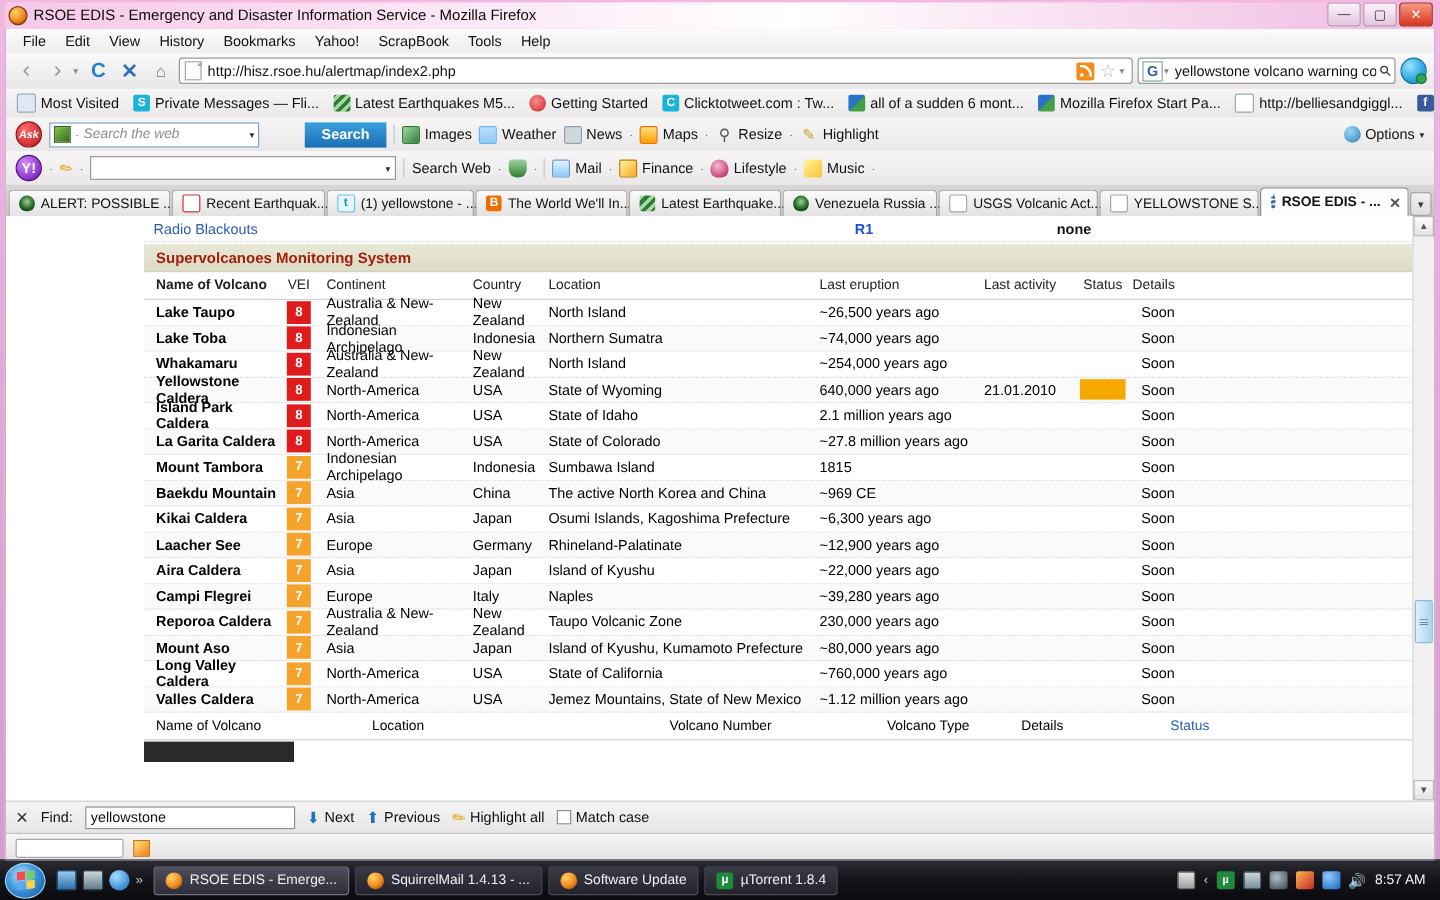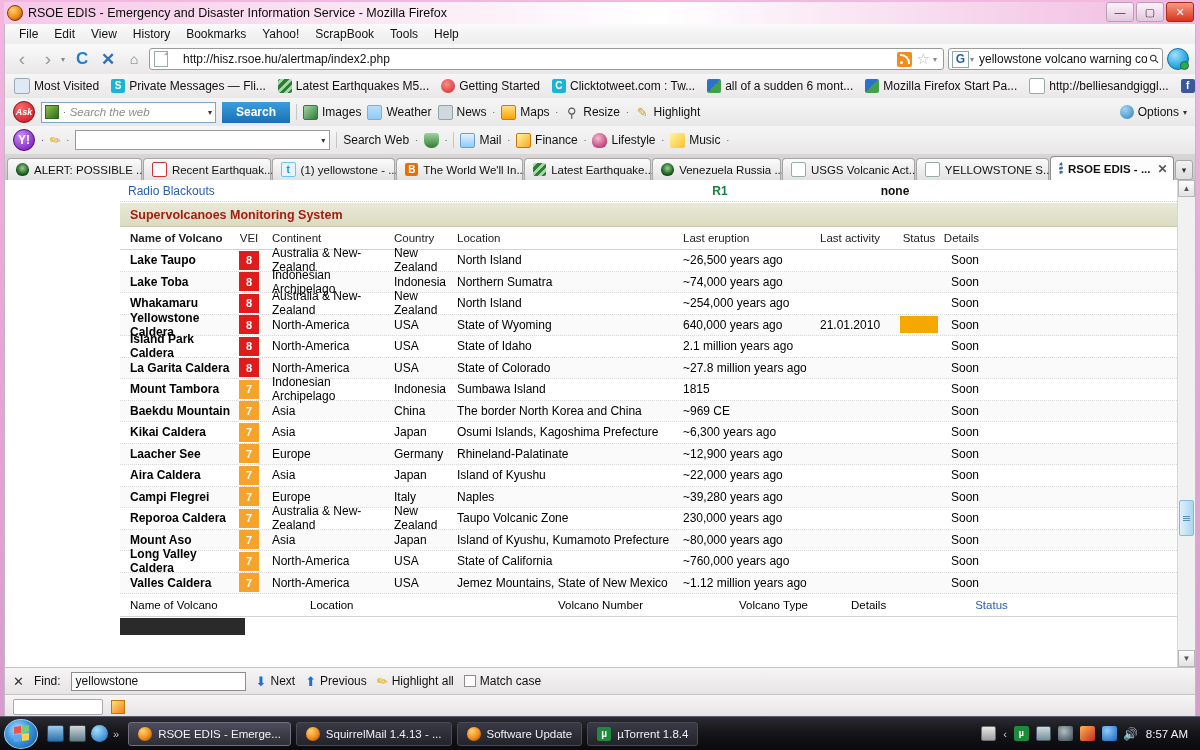--- a/index.html
+++ b/index.html
@@ -47,21 +47,21 @@
           background:linear-gradient(to bottom,#fafafa,#e9e7e7);}
   .navbtn{width:22px;height:22px;display:flex;align-items:center;justify-content:center;
           font-size:15px;color:#9a9a9a;}
   .navbtn.back{font-size:19px;}
   .navbtn.fwd{font-size:19px;}
   .navbtn.reload{color:#1f7fd0;font-weight:bold;font-size:17px;}
   .navbtn.stop{color:#2e6fc0;font-weight:bold;font-size:17px;}
   .navbtn.home{color:#6b7a8c;font-size:14px;}
   .navdrop{font-size:8px;color:#888;margin-left:-2px;margin-right:2px;}
   .urlbar{flex:1;height:22px;background:#fff;border:1px solid #9a9a9a;border-radius:3px;
-          display:flex;align-items:center;padding:0 4px;box-sizing:border-box;gap:15px;}
+          display:flex;align-items:center;padding:0 4px;box-sizing:border-box;gap:5px;}
   .pageicon{width:12px;height:14px;background:#fff;border:1px solid #9aa;position:relative;flex:0 0 auto;}
   .pageicon:after{content:"";position:absolute;right:-1px;top:-1px;border-width:0 0 4px 4px;
                   border-style:solid;border-color:transparent transparent #9aa transparent;}
   .urltext{font-size:12px;color:#111;white-space:nowrap;overflow:hidden;}
   .rss{width:15px;height:15px;border-radius:2px;background:#f28c1c;position:relative;flex:0 0 auto;}
   .rss:before{content:"";position:absolute;left:3px;bottom:3px;width:3px;height:3px;border-radius:50%;background:#fff;}
   .rss:after{content:"";position:absolute;left:3px;bottom:3px;width:8px;height:8px;
              border:2px solid #fff;border-radius:0 9px 0 0;border-left:none;border-bottom:none;}
   .star{color:#b7b7b7;font-size:15px;flex:0 0 auto;}
   .searchbar{width:215px;height:22px;background:#fff;border:1px solid #9a9a9a;border-radius:3px;
@@ -93,21 +93,21 @@
   .ask-logo{width:22px;height:22px;border-radius:50%;background:radial-gradient(circle at 35% 30%,#ff6b6b,#c1121f);
             color:#fff;font-size:9px;font-weight:bold;font-style:italic;display:flex;align-items:center;
             justify-content:center;flex:0 0 auto;border:1px solid #8a0c16;box-sizing:border-box;}
   .ask-input{width:175px;height:21px;border:1px solid #7fa6c7;background:#fff;display:flex;align-items:center;
              padding:0 3px;box-sizing:border-box;gap:4px;flex:0 0 auto;}
   .ask-ico{width:14px;height:14px;background:linear-gradient(135deg,#8bc34a,#33691e);border:1px solid #33691e;
            box-sizing:border-box;flex:0 0 auto;}
   .ask-ph{flex:1;font-style:italic;color:#8c8c8c;font-size:11.5px;}
   .caret{font-size:8px;color:#333;}
   .ask-btn{height:21px;padding:0 14px;background:linear-gradient(to bottom,#3a9ede,#1b6fb5);color:#fff;
-           font-size:12px;font-weight:bold;display:flex;align-items:center;flex:0 0 auto;}
+           font-size:12px;font-weight:bold;display:flex;align-items:center;flex:0 0 auto;margin-left:32px;}
   .sep{width:1px;height:16px;background:#c6c6c6;}
   .ask-item{display:flex;align-items:center;gap:4px;font-size:12px;color:#111;white-space:nowrap;}
   .ask-sq{width:15px;height:15px;border-radius:2px;flex:0 0 auto;}
   .sq-img{background:linear-gradient(135deg,#a5d6a7,#2e7d32);border:1px solid #2e7d32;box-sizing:border-box;}
   .sq-wth{background:linear-gradient(to bottom,#bbdefb,#90caf9);border:1px solid #64b5f6;box-sizing:border-box;}
   .sq-news{background:#cfd8dc;border:1px solid #90a4ae;box-sizing:border-box;}
   .sq-maps{background:linear-gradient(to bottom,#ffe082,#ffa000);border:1px solid #ef6c00;box-sizing:border-box;}
   .sq-res{background:transparent;color:#555;font-size:13px;line-height:15px;text-align:center;}
   .sq-hl{background:transparent;color:#c9a227;font-size:13px;line-height:15px;text-align:center;}
   .opt-ico{width:14px;height:14px;border-radius:50%;background:radial-gradient(circle at 35% 30%,#9fd6f5,#2a7fb8);flex:0 0 auto;}
@@ -155,21 +155,21 @@
             background:linear-gradient(to bottom,#fdfdfd,#e2e2e2);border:1px solid #b8b8b8;box-sizing:border-box;
             font-size:8px;color:#555;}
   .vs-arrow.bot{position:absolute;bottom:0;left:0;}
   .vs-thumb{position:absolute;left:1px;width:15px;height:36px;top:320px;border-radius:2px;
             background:linear-gradient(to right,#dff0fb,#aad6ef);border:1px solid #8ab9d6;box-sizing:border-box;
             display:flex;align-items:center;justify-content:center;}
   .vs-thumb i{display:block;width:7px;height:5px;
               background:repeating-linear-gradient(to bottom,#5a8fb0 0 1px,transparent 1px 2px);}
   .radio-row{display:flex;align-items:center;height:21px;border-bottom:1px dotted #cfcfcf;background:#fff;}
   .rb-label{color:#2a5db0;padding-left:8px;width:520px;box-sizing:border-box;}
-  .rb-r1{color:#15803d;font-weight:bold;width:160px;text-align:center;}
+  .rb-r1{color:#1d4ed8;font-weight:bold;width:160px;text-align:center;}
   .rb-none{font-weight:bold;color:#111;width:190px;text-align:center;}
 
   .sectionbar{height:23px;display:flex;align-items:center;padding-left:10px;
               background:linear-gradient(to bottom,#e8e8d6,#dcdcc4);
               color:#a51d0f;font-weight:bold;font-size:12.5px;
               border-top:1px solid #fff;border-bottom:1px solid #c9c9b0;}
 
   .thead{display:flex;height:22px;align-items:center;background:#fff;border-bottom:1px solid #d2d2d2;}
   .thead div{font-size:11.5px;color:#222;}
   .trow{display:flex;height:20.5px;align-items:center;border-bottom:1px dotted #d8d8d8;}
@@ -602,21 +602,21 @@
                 <div class="c-stat"></div>
                 <div class="c-det">Soon</div>
               </div>
               <div class="trow">
                 <div class="c-name">Baekdu Mountain</div>
                 <div class="c-vei">
                   <span class="vei" style="background: rgb(245, 163, 42);">7</span>
                 </div>
                 <div class="c-cont">Asia</div>
                 <div class="c-ctry">China</div>
-                <div class="c-loc">The border North Korea and China</div>
+                <div class="c-loc">The active North Korea and China</div>
                 <div class="c-last">~969 CE</div>
                 <div class="c-act"></div>
                 <div class="c-stat"></div>
                 <div class="c-det">Soon</div>
               </div>
               <div class="trow">
                 <div class="c-name">Kikai Caldera</div>
                 <div class="c-vei">
                   <span class="vei" style="background: rgb(245, 163, 42);">7</span>
                 </div>

